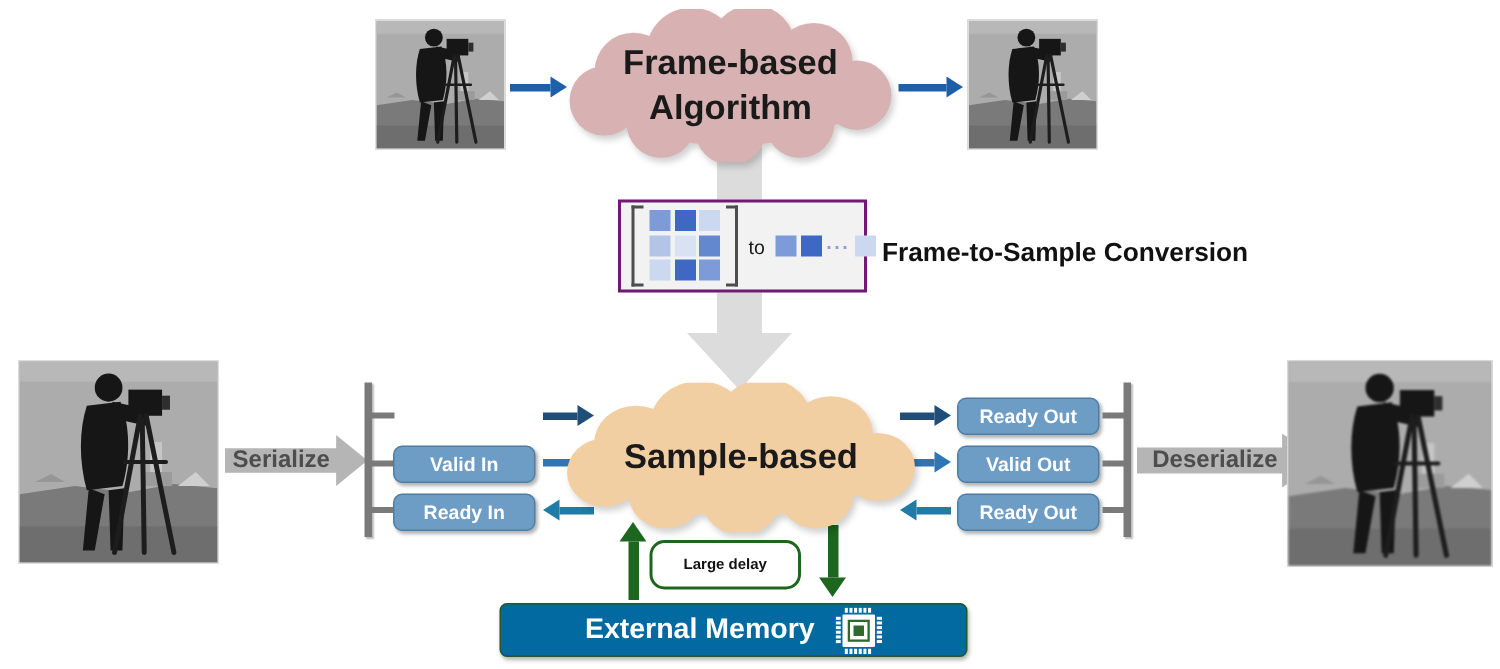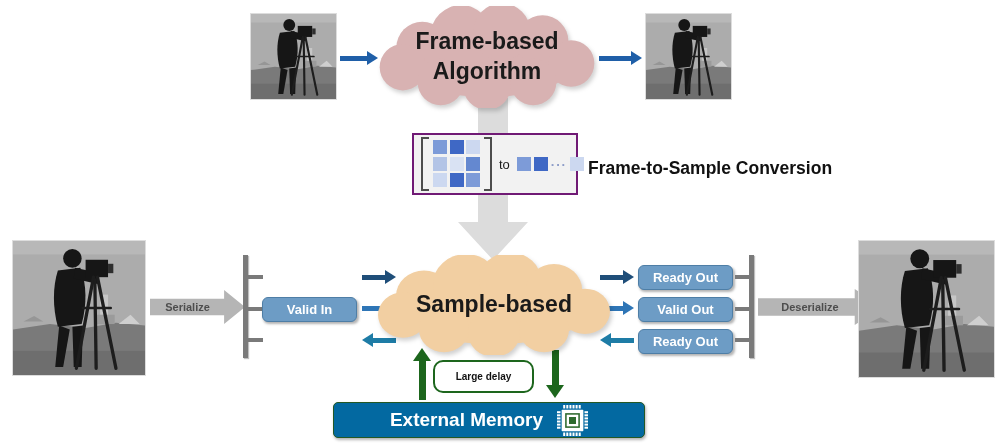--- a/index.html
+++ b/index.html
@@ -42,21 +42,21 @@
   .mgrid { display:grid; grid-template-columns:repeat(3,14px); grid-auto-rows:14px; gap:2.5px; padding:3px 4px; }
   .mcell, .scell { width:14px; height:14px; }
   .to-text { font-size:13px; color:#1a1a1a; }
   .samples { display:flex; align-items:center; gap:3px; }
   .dots { color:#8c9cc8; font-weight:bold; font-size:13px; letter-spacing:1px; }
   .conv-label { position:absolute; left:588px; top:137px; height:62px; display:flex; align-items:center;
     font-weight:bold; font-size:17.5px; color:#111; white-space:nowrap; }
 
   
   .block-arrow { position:absolute; display:flex; align-items:center; justify-content:center; background:#b5b5b5;
-    color:#4d4d4d; font-weight:bold; font-size:11px; padding-right:20px;
+    color:#4d4d4d; font-weight:bold; font-size:16px; padding-right:20px;
     clip-path: polygon(0 26%, 78% 26%, 78% 0, 100% 50%, 78% 100%, 78% 74%, 0 74%); }
 
   
   .vbar { position:absolute; width:5px; background:#7a7a7a; box-shadow:1px 1px 1px rgba(0,0,0,0.25); }
   .tick { position:absolute; height:4px; background:#7a7a7a; }
 
   
   .port-btn { position:absolute; width:95px; height:25px; background:#6d9cc5; border:1.5px solid #4e7ea6;
     border-radius:6px; color:#fff; font-weight:bold; font-size:13px; display:flex; align-items:center;
     justify-content:center; box-shadow:1.5px 2px 2.5px rgba(0,0,0,0.3); }
@@ -227,20 +227,21 @@
   <div class="block-arrow" style="left:150px; top:290px; width:95px; height:34px;">
     <span>Serialize</span>
   </div>
 
   <div class="vbar" style="left:243px; top:255px; height:103px;"></div>
   <div class="tick" style="left:247px; top:275px; width:16px;"></div>
   <div class="tick" style="left:247px; top:307px; width:16px;"></div>
   <div class="tick" style="left:247px; top:338px; width:16px;"></div>
 
   <div class="port-btn" style="left:262px; top:297px;">Valid In</div>
+  <div class="port-btn" style="left:262px; top:329px;">Ready In</div>
 
   <div class="harrow c-data" style="left:362px; top:270px; width:34px; height:14px;">
     <div class="shaft"></div>
       <div class="head"></div>
   </div>
   <div class="harrow c-valid" style="left:362px; top:301px; width:34px; height:14px;">
     <div class="shaft"></div>
       <div class="head"></div>
   </div>
   <div class="harrow left c-ready" style="left:362px; top:333px; width:34px; height:14px;">

